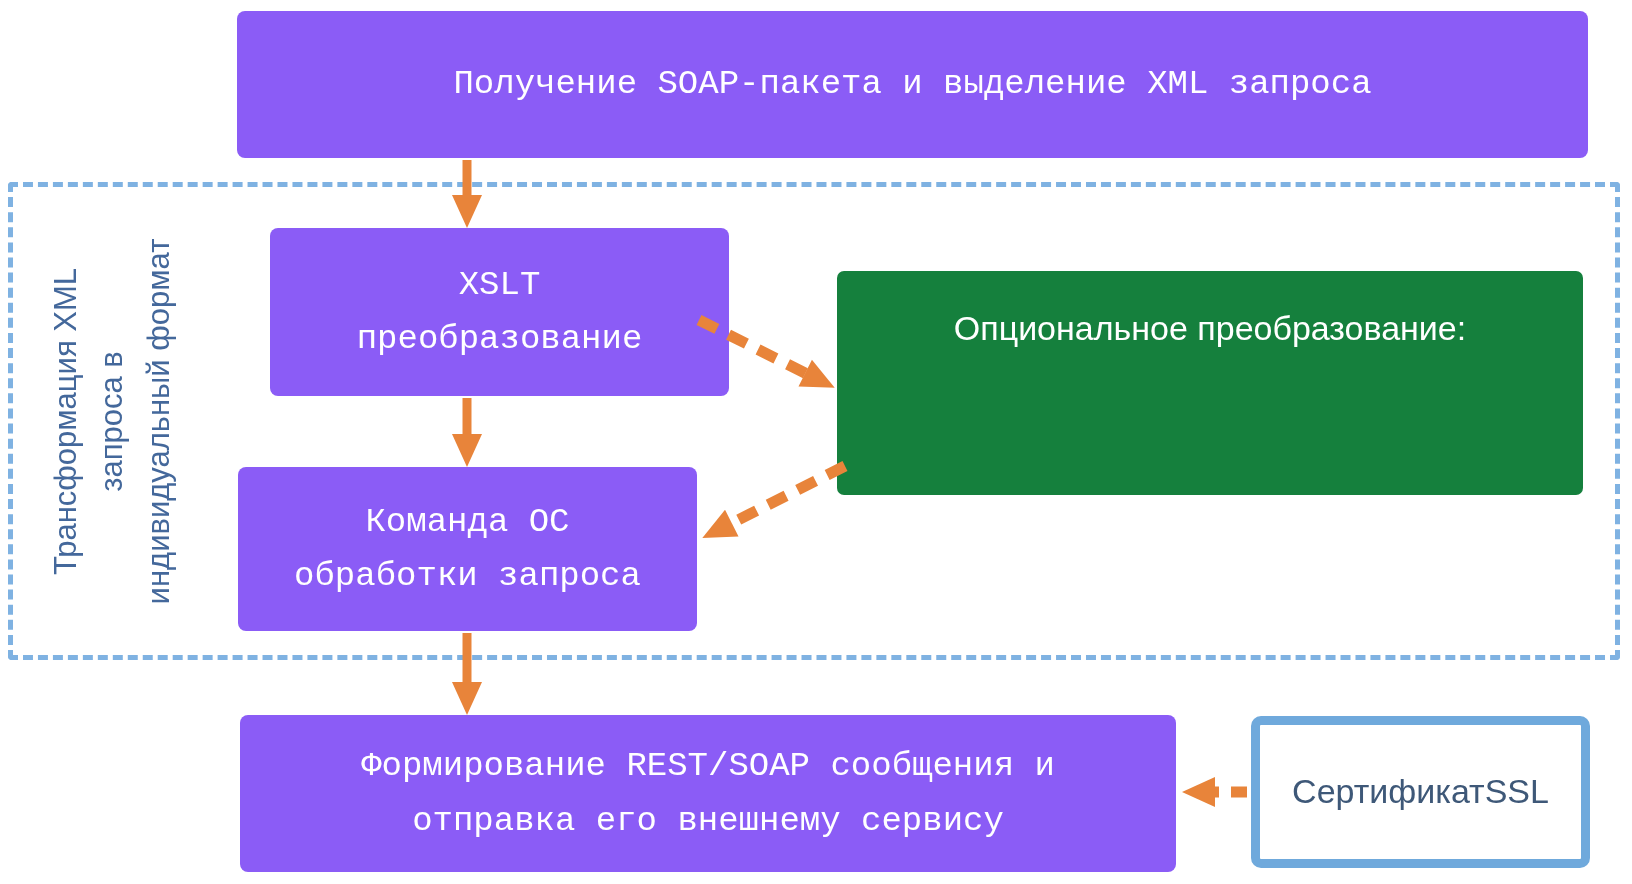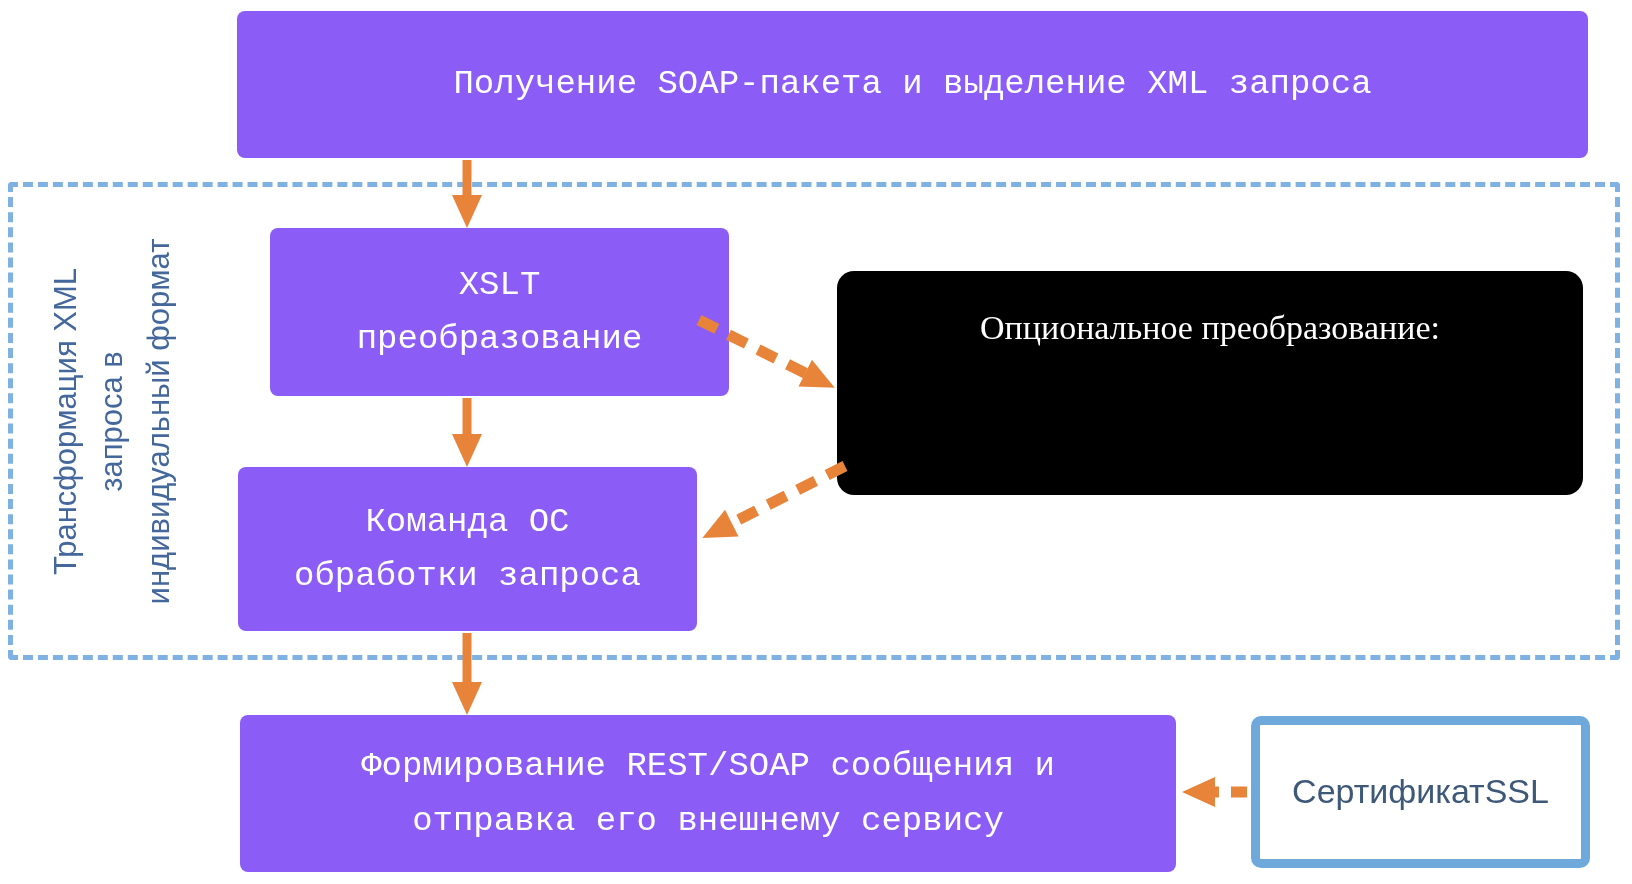--- a/index.html
+++ b/index.html
@@ -54,23 +54,22 @@
     color: #44689B;
     font-size: 31px;
     line-height: 1.5;
   }
   .side-label .line { white-space: nowrap; }
 
   .box-optional {
     position: absolute;
     left: 837px; top: 271px;
     width: 746px; height: 224px;
-    background: #000000;
-    border-radius: 17px;
-    font-family: Liberation Serif, serif;
+    background: #15803d;
+    border-radius: 7px;
   }
   .optional-header {
     position: absolute;
     left: 0; top: 0; right: 0;
     height: 89px;
     display: flex;
     align-items: center;
     justify-content: center;
     padding-top: 25px;
     box-sizing: border-box;

